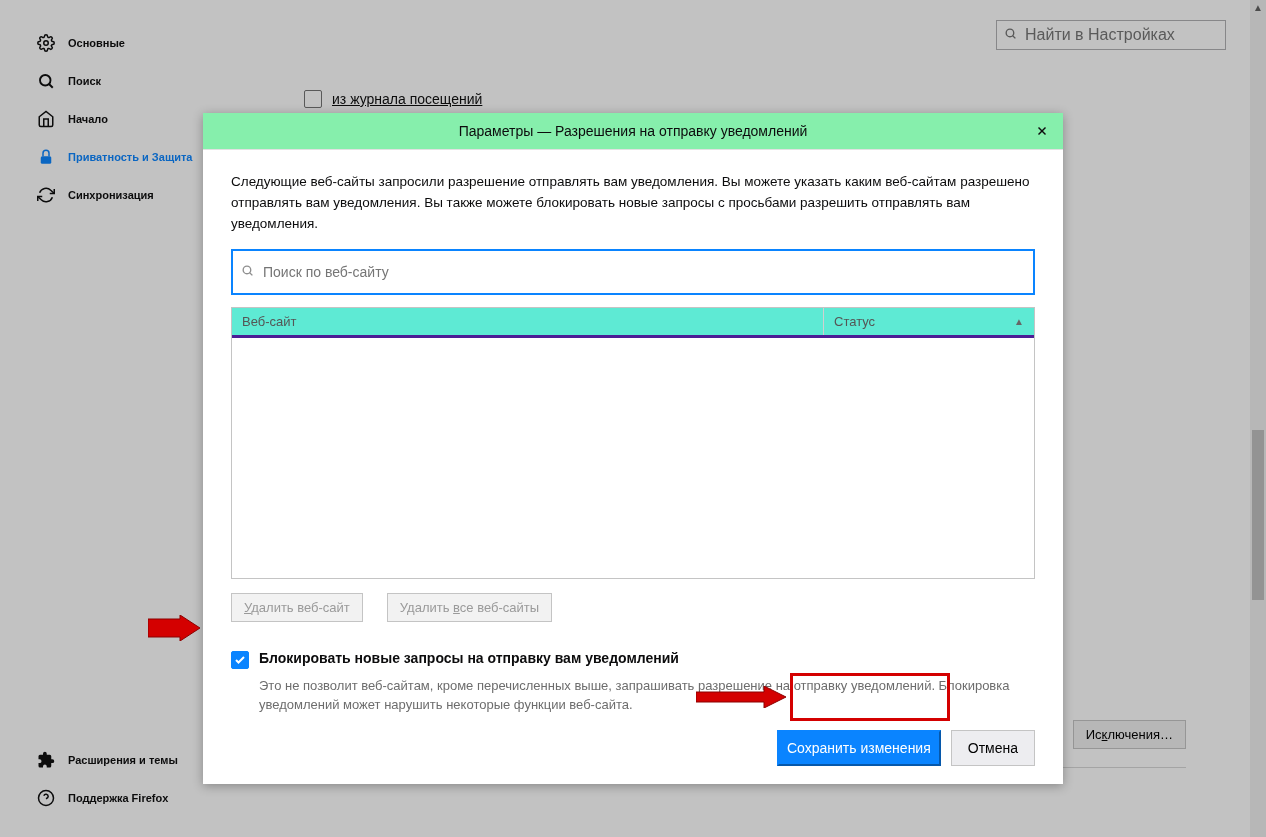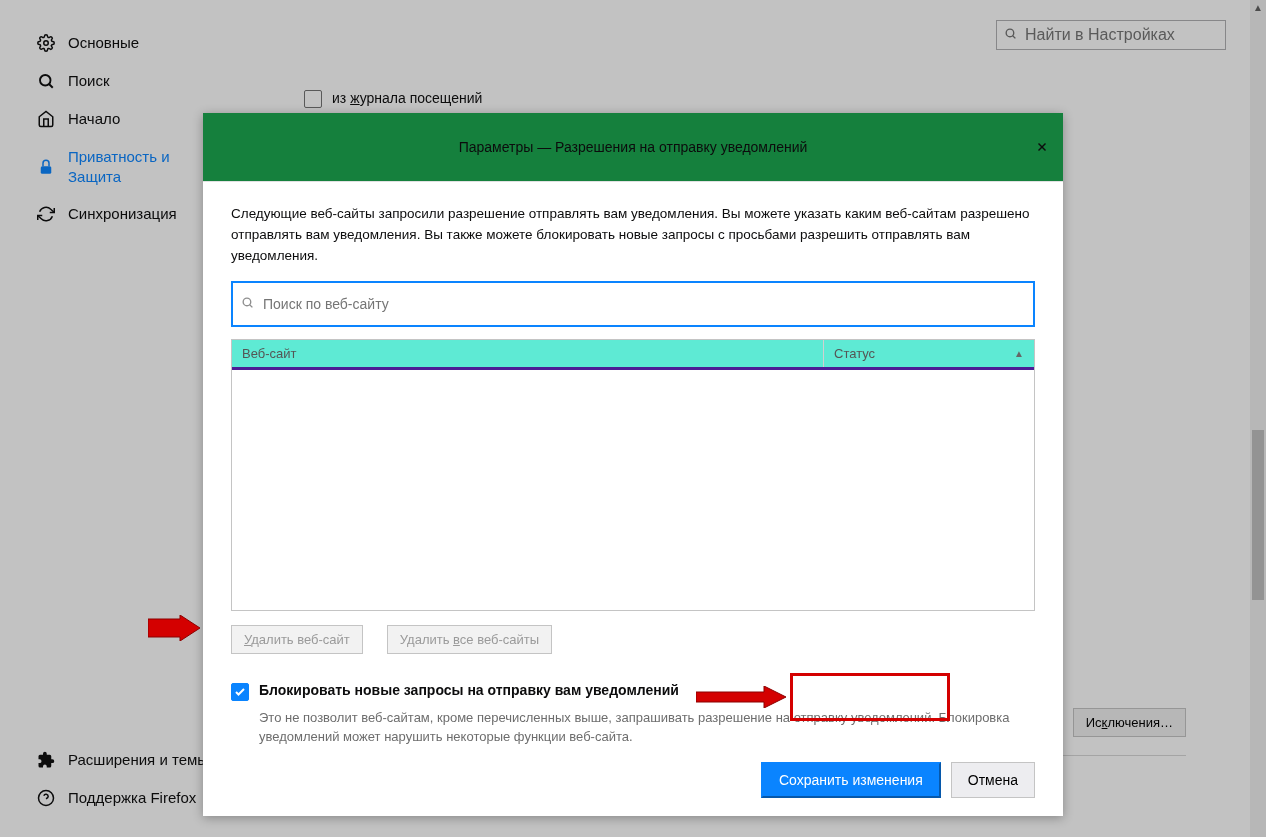--- a/index.html
+++ b/index.html
@@ -36,21 +36,21 @@
   .sidebar-item.active { color: #0a84ff; }
   .sidebar-icon {
     width: 20px;
     height: 20px;
     margin-right: 12px;
     flex-shrink: 0;
     display: flex;
     align-items: center;
     justify-content: center;
   }
-  .sidebar-item-label { font-size: 15px; line-height: 1.3; }
+  .sidebar-item-label { font-size: 11px; line-height: 1.3; font-weight: bold; }
   .sidebar-bottom { padding-bottom: 20px; }
   .main {
     flex: 1;
     padding: 20px 40px;
     position: relative;
   }
   .search-wrap {
     display: flex;
     justify-content: flex-end;
     margin-bottom: 40px;
@@ -67,22 +67,24 @@
     font-size: 16px;
   }
   .search-box .sicon {
     position: absolute;
     left: 8px; top: 50%;
     transform: translateY(-50%);
     color: #737373;
   }
   .content-checkbox-row {
     display: flex;
-    align-items: flex-start;
+    align-items: center;
     margin-left: 42px;
+    margin-bottom: 12px;
+    text-decoration: underline;
   }
   .checkbox {
     width: 18px; height: 18px;
     border: 1px solid #737373;
     border-radius: 2px;
     margin-right: 10px;
     display: flex;
     align-items: center;
     justify-content: center;
     background: #fff;
@@ -106,23 +108,23 @@
     width: 860px;
     box-shadow: 0 2px 10px rgba(0,0,0,0.3);
     display: flex;
     flex-direction: column;
   }
   .dialog-header {
     display: flex;
     align-items: center;
     justify-content: center;
     position: relative;
-    padding: 26px 12px;
+    padding: 10px 12px;
     border-bottom: 1px solid #e1e1e2;
-    background: #15803d;
+    background: #86efac;
   }
   .dialog-title { font-size: 14px; color: #0c0c0d; }
   .dialog-close {
     position: absolute;
     right: 10px; top: 50%;
     transform: translateY(-50%);
     cursor: pointer;
     width: 22px; height: 22px;
     display: flex; align-items: center; justify-content: center;
     font-size: 16px;
@@ -215,21 +217,21 @@
     display: flex;
     justify-content: flex-end;
     gap: 10px;
     padding: 0 0 4px 0;
   }
   .btn-primary {
     background: #0a84ff;
     border-color: #0a84ff;
     color: #fff;
     font-size: 14px;
-    padding: 8px 16px;
+    padding: 8px 8px;
   }
   .btn-default {
     background: #ededf0;
     border: 1px solid #c4c4c4;
     font-size: 14px;
     padding: 8px 16px;
   }
   
   .addon-row {
     display: flex;

